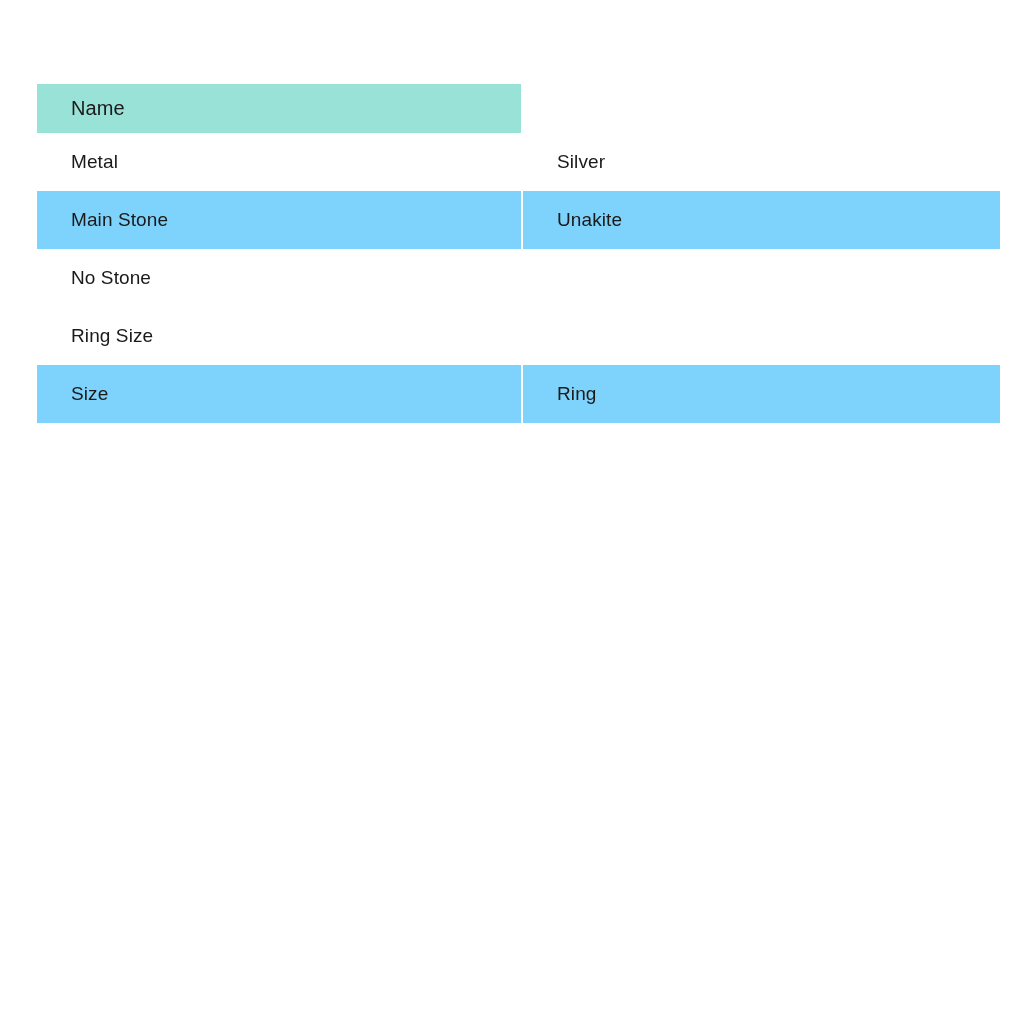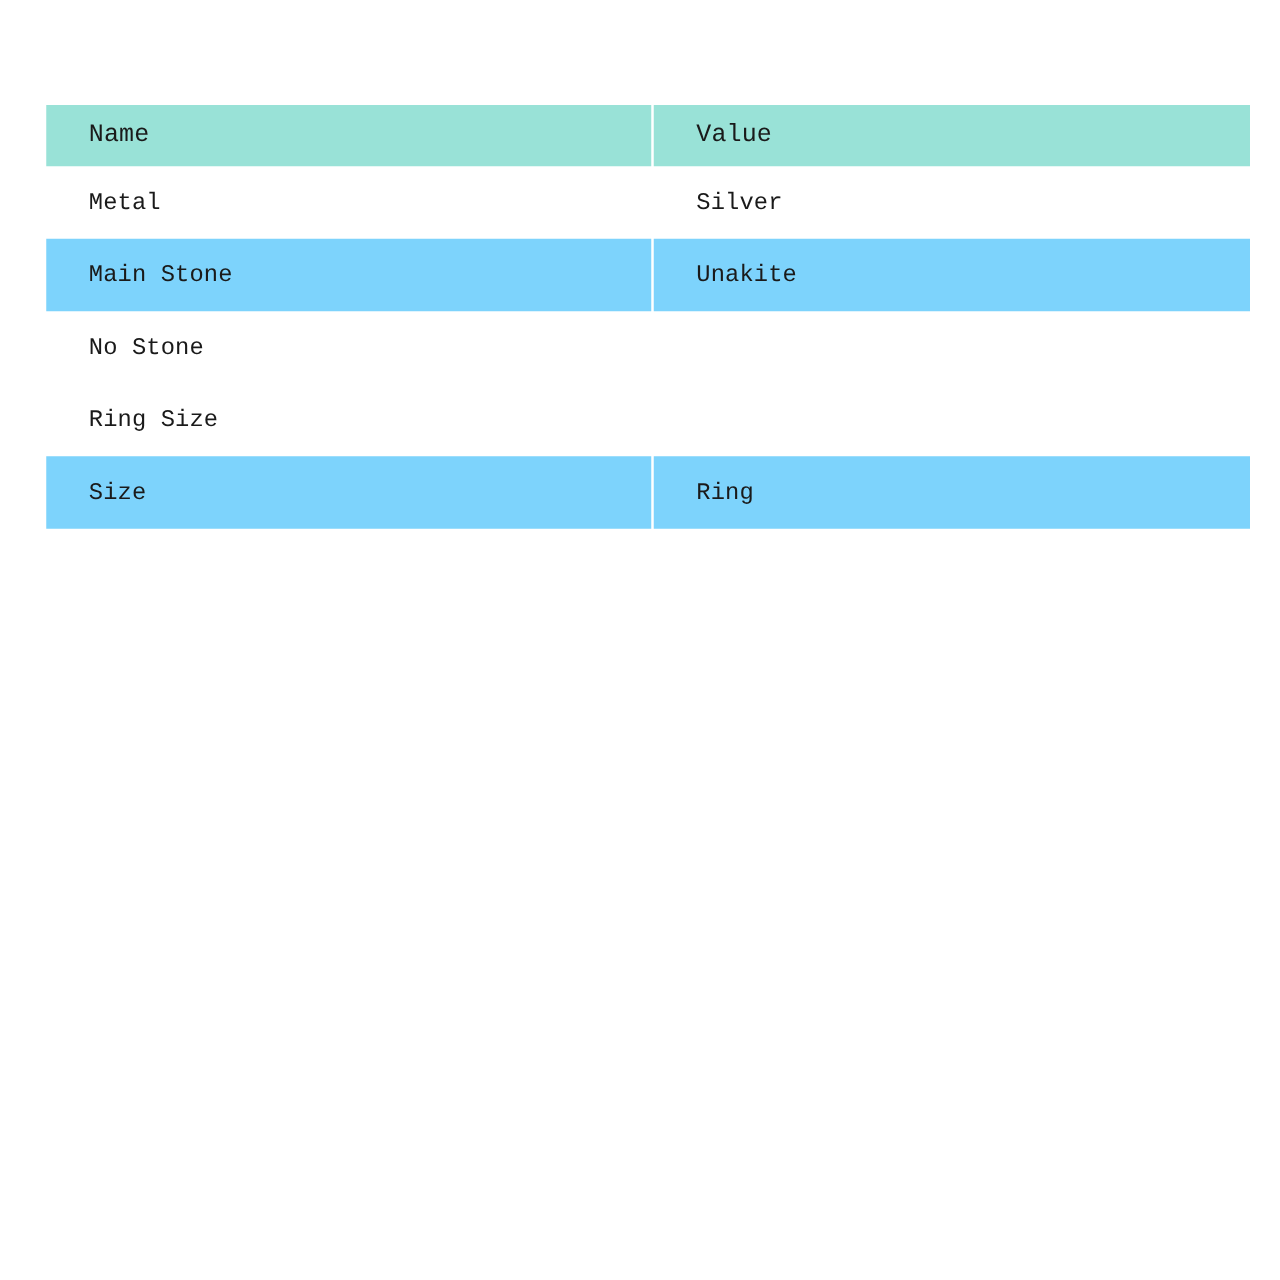--- a/index.html
+++ b/index.html
@@ -21,21 +21,20 @@
   }
   .spec-table {
     position: absolute;
     left: 37px;
     top: 84px;
     width: 963px;
   }
   .row {
     display: flex;
     width: 100%;
-    font-family: Liberation Mono, monospace;
   }
   .row .cell {
     display: flex;
     align-items: center;
     padding-left: 34px;
     box-sizing: border-box;
     font-size: 19px;
     letter-spacing: 0.1px;
   }
   .row .cell.name-col { width: 486px; }
@@ -71,21 +70,20 @@
     width: 484px;
   }
 </style>
 </head>
 <body>
 
 <div class="page">
   <div class="spec-table">
     <div class="row header">
       <div class="cell name-col">Name</div>
-      <div class="cell value-col">Value</div>
     </div>
     <div id="table-body">
         <div class="row body-row plain">
           <div class="cell name-col">Metal</div>
           <div class="cell value-col">Silver</div>
         </div>
         <div class="row body-row striped">
           <div class="cell name-col">Main Stone</div>
           <div class="cell value-col">Unakite</div>
         </div>

